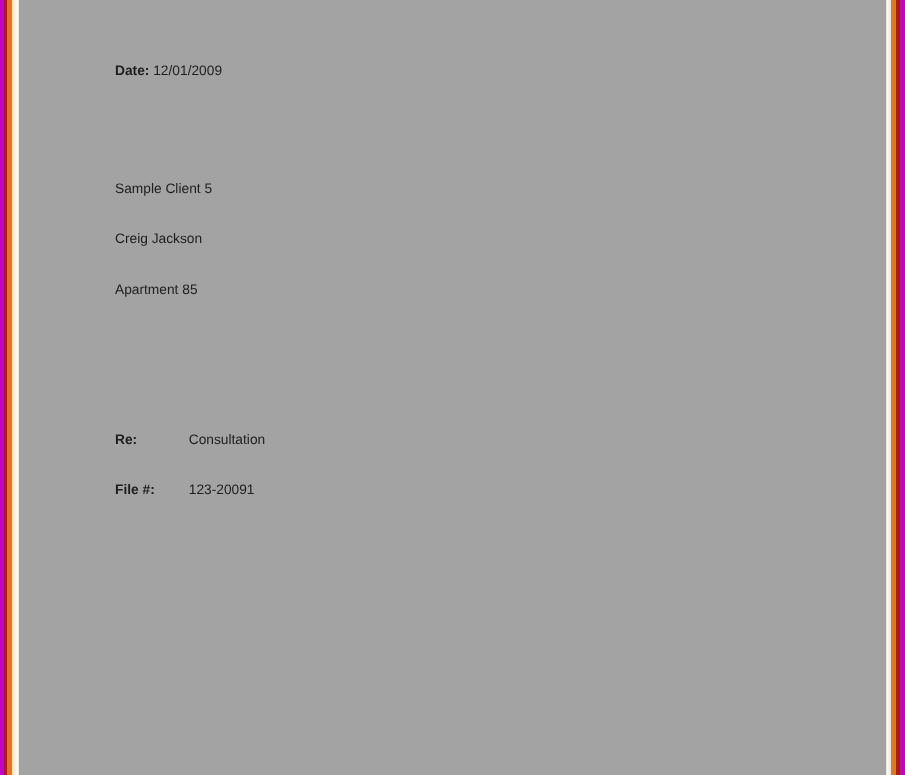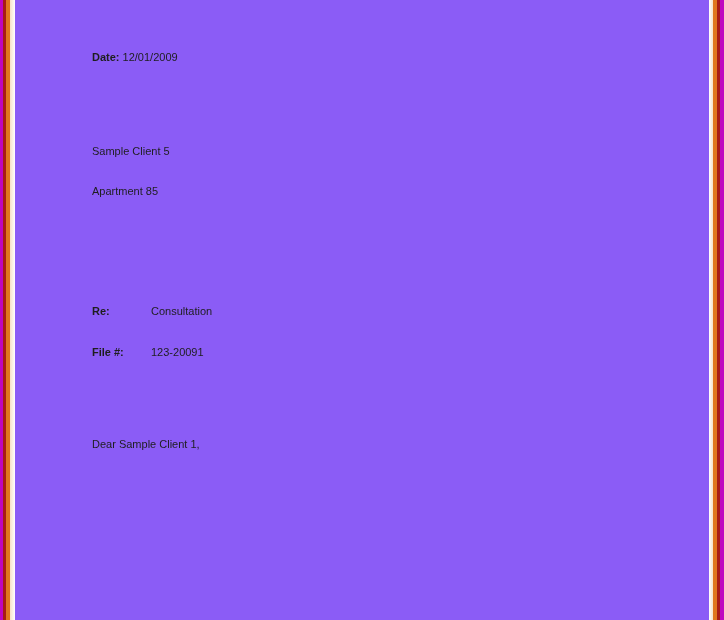--- a/index.html
+++ b/index.html
@@ -6,21 +6,21 @@
   html, body {
     width: 724px; height: 620px;
     background: #ffffff;
     font-family: "Liberation Sans", sans-serif;
     color: #1e1e1e;
     overflow: hidden;
   }
   .page {
     position: relative;
     width: 724px; height: 620px;
-    background: #8b5cf6;
+    background: #a3a3a3;
   }
   .stripe {
     position: absolute; top: 0; bottom: 0; width: 15px;
   }
   .stripe-left {
     left: 0;
     background: linear-gradient(to right,
       #bf06c0 0px, #bf06c0 3px,
       #a81c15 3px, #a81c15 6px,
       #e0771c 6px, #e0771c 10px,
@@ -56,35 +56,35 @@
 <div class="page">
   <div class="stripe stripe-left"></div>
   <div class="stripe stripe-right"></div>
 
   <div class="content">
 
     <div class="date-line"><span class="bold">Date:</span><span> </span><span>12/01/2009</span></div>
 
     <div class="addr-block">
       <div>Sample Client 5</div>
+      <div>Creig Jackson</div>
       <div>Apartment 85</div>
     </div>
 
     <div class="ref-block">
       <div class="ref-row">
         <span class="ref-label">Re:</span>
         <span>Consultation</span>
       </div>
       <div class="ref-row">
         <span class="ref-label">File #:</span>
         <span>123-20091</span>
       </div>
     </div>
 
-    <div class="salutation">Dear Sample Client 1,</div>
 
     
     
 
     
     
 
     
 
     

